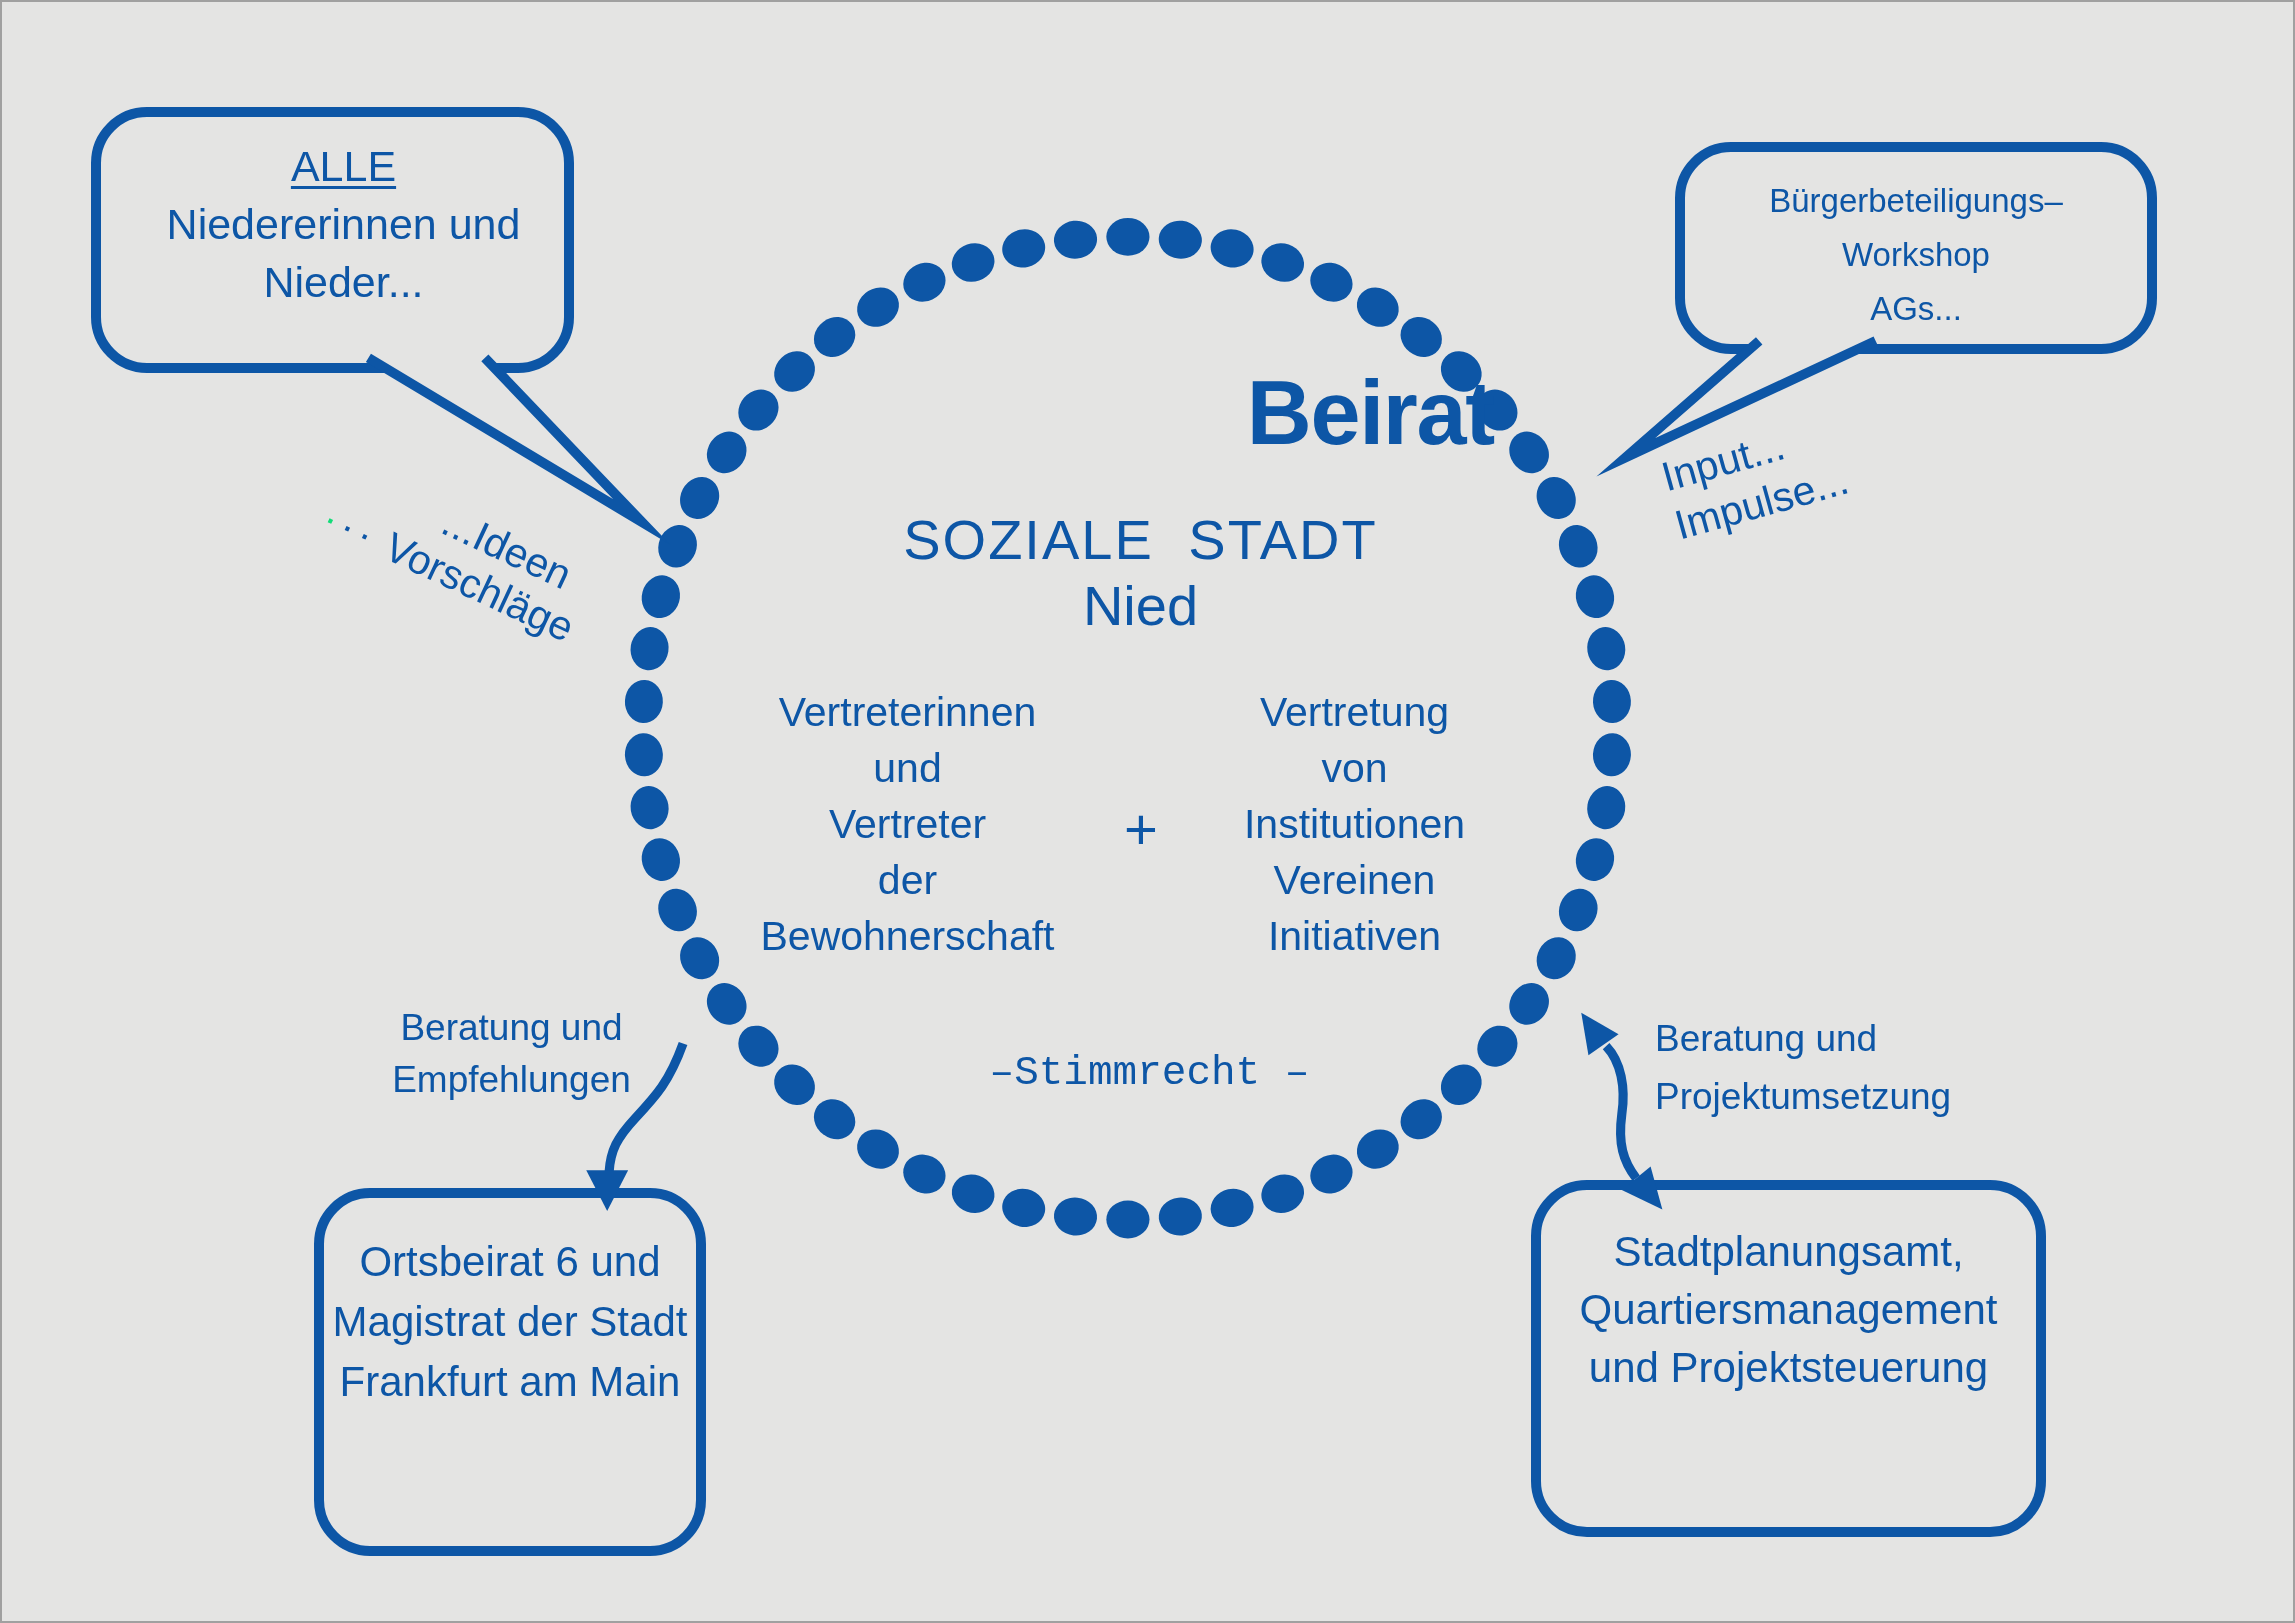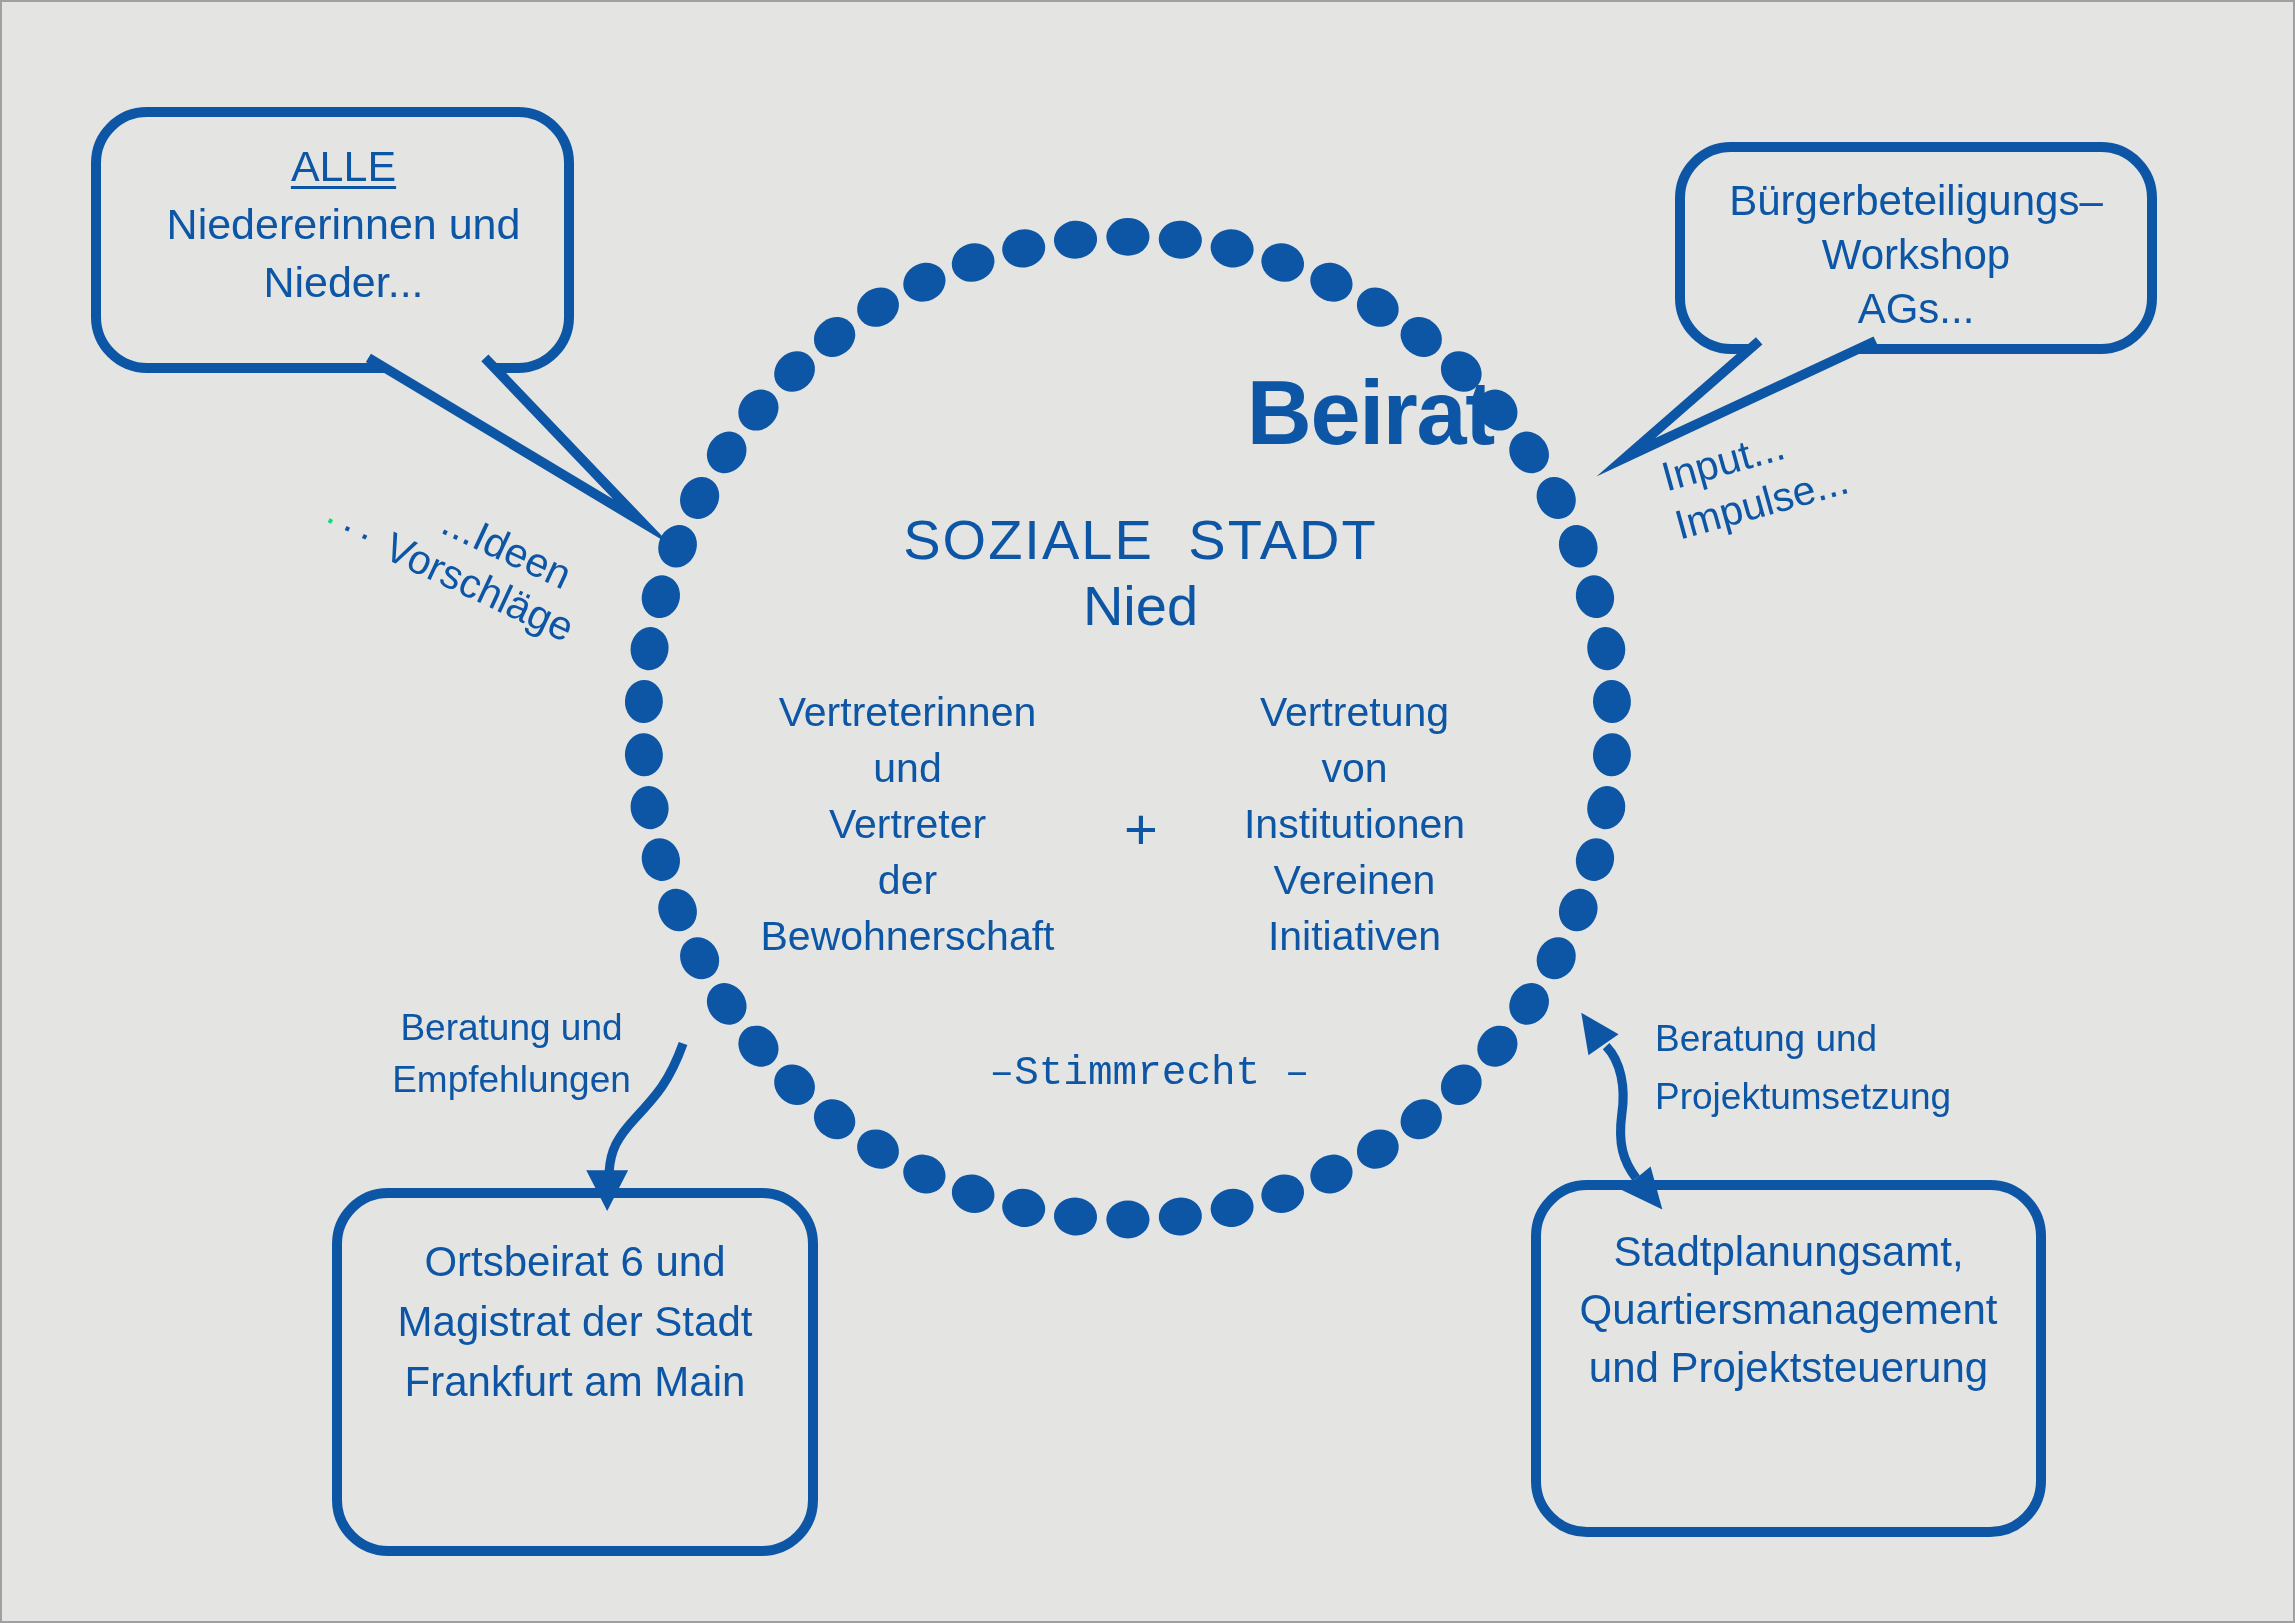--- a/index.html
+++ b/index.html
@@ -19,22 +19,22 @@
     border:10.5px solid var(--blue,#0D56A6);
     border-radius:56px;
     z-index:1;
   }
   .bubble .lines { position:relative; z-index:10; width:100%; text-align:center; }
   .line { display:block; }
   #bubble-tl { left:89px; top:105px; width:483px; height:266px; }
   #bubble-tl .lines { padding-top:19.6px; font-size:43px; line-height:58px;margin-left:11px; }
   #bubble-tl .underline { text-decoration:underline; text-decoration-thickness:3.3px; text-underline-offset:4.6px; }
   #bubble-tr { left:1673px; top:140px; width:482px; height:212px; }
-  #bubble-tr .lines { padding-top:22px; font-size:42px; line-height:54px; }
-  #box-bl { left:330px; top:1186px; width:486px; height:368px; }
+  #bubble-tr .lines { padding-top:22px; font-size:33px; line-height:54px; }
+  #box-bl { left:312px; top:1186px; width:392px; height:368px; }
   #box-bl .lines { padding-top:34px; font-size:42px; line-height:60px; }
   #box-br { left:1529px; top:1178px; width:515px; height:357px; }
   #box-br .lines { padding-top:33px; font-size:42px; line-height:58px; }
 
   .txt { position:absolute; z-index:10; }
   #title    { left:785px; top:360px;  width:707px; text-align:right; font-size:90px; font-weight:bold; letter-spacing:-1.3px; }
   #subtitle { left:785px; top:505px;  width:707px; text-align:center; font-size:56px;  letter-spacing:2px; word-spacing:17px; }
   #location { left:785px; top:571px;  width:707px; text-align:center; font-size:56px; }
   #col-left  { left:696px; top:682px; width:419px; text-align:center; font-size:41px; line-height:56px; }
   #plus      { left:1103px; top:793px; width:72px; text-align:center; font-size:58px; }

